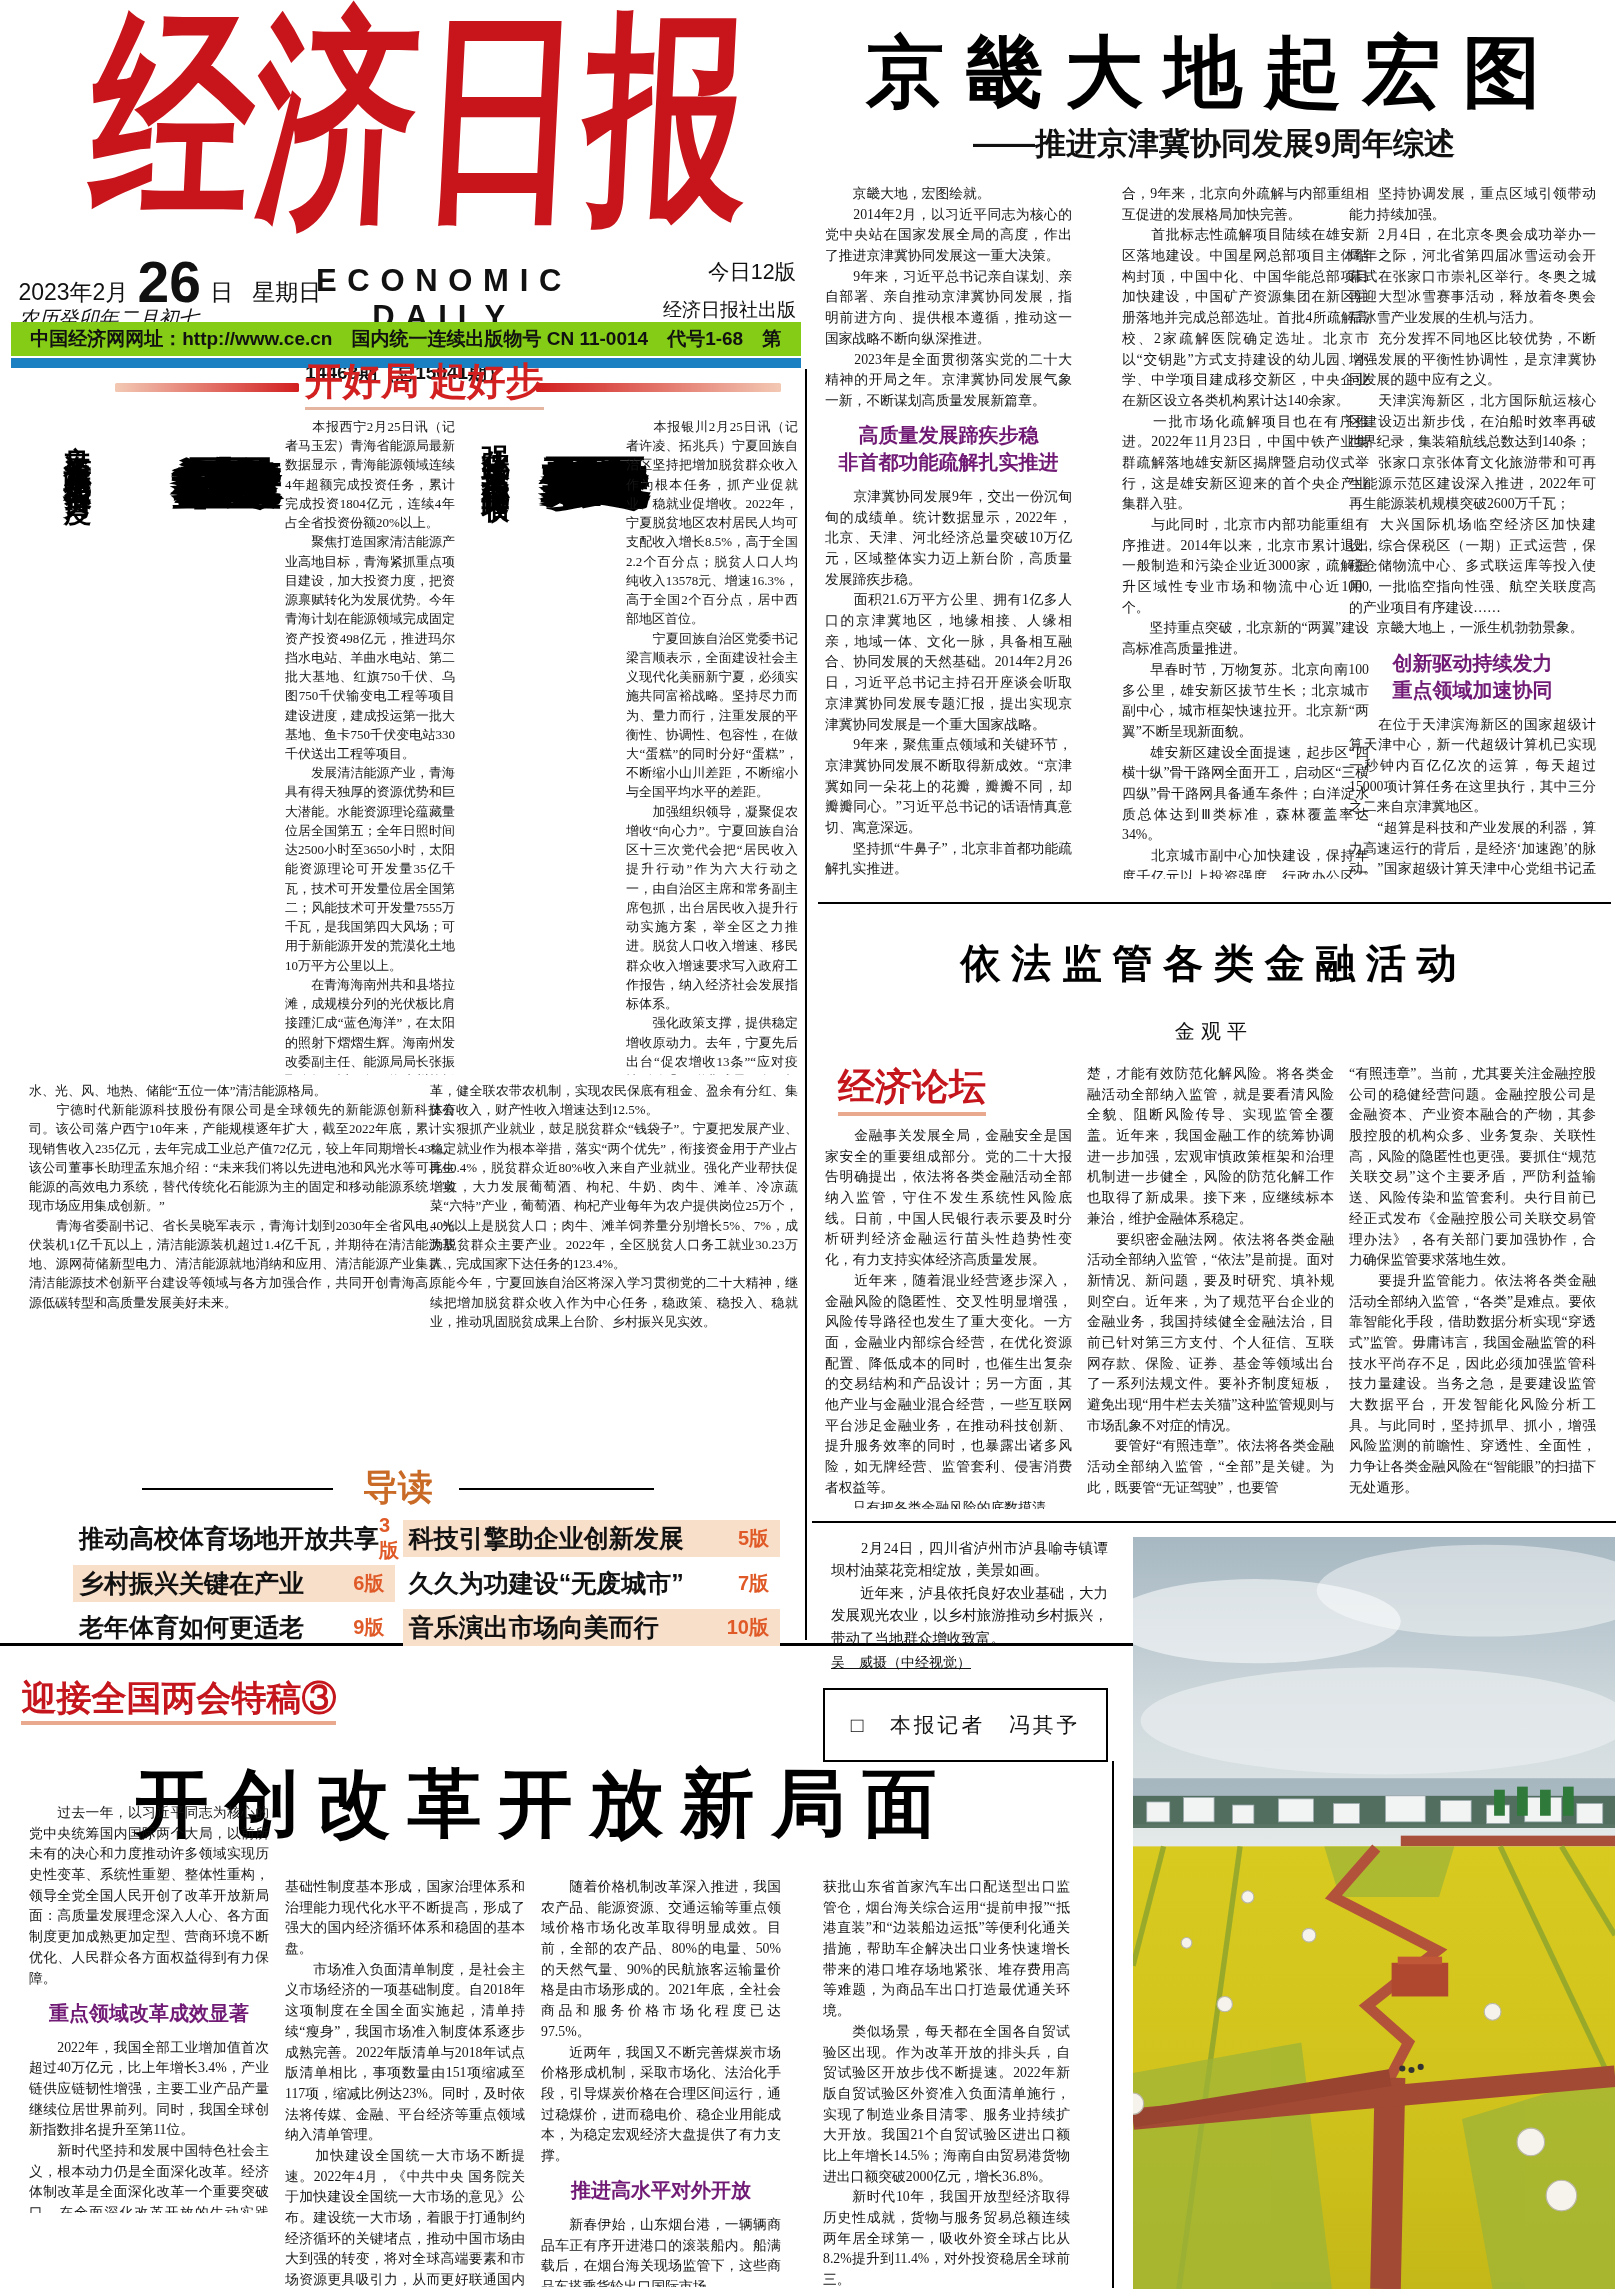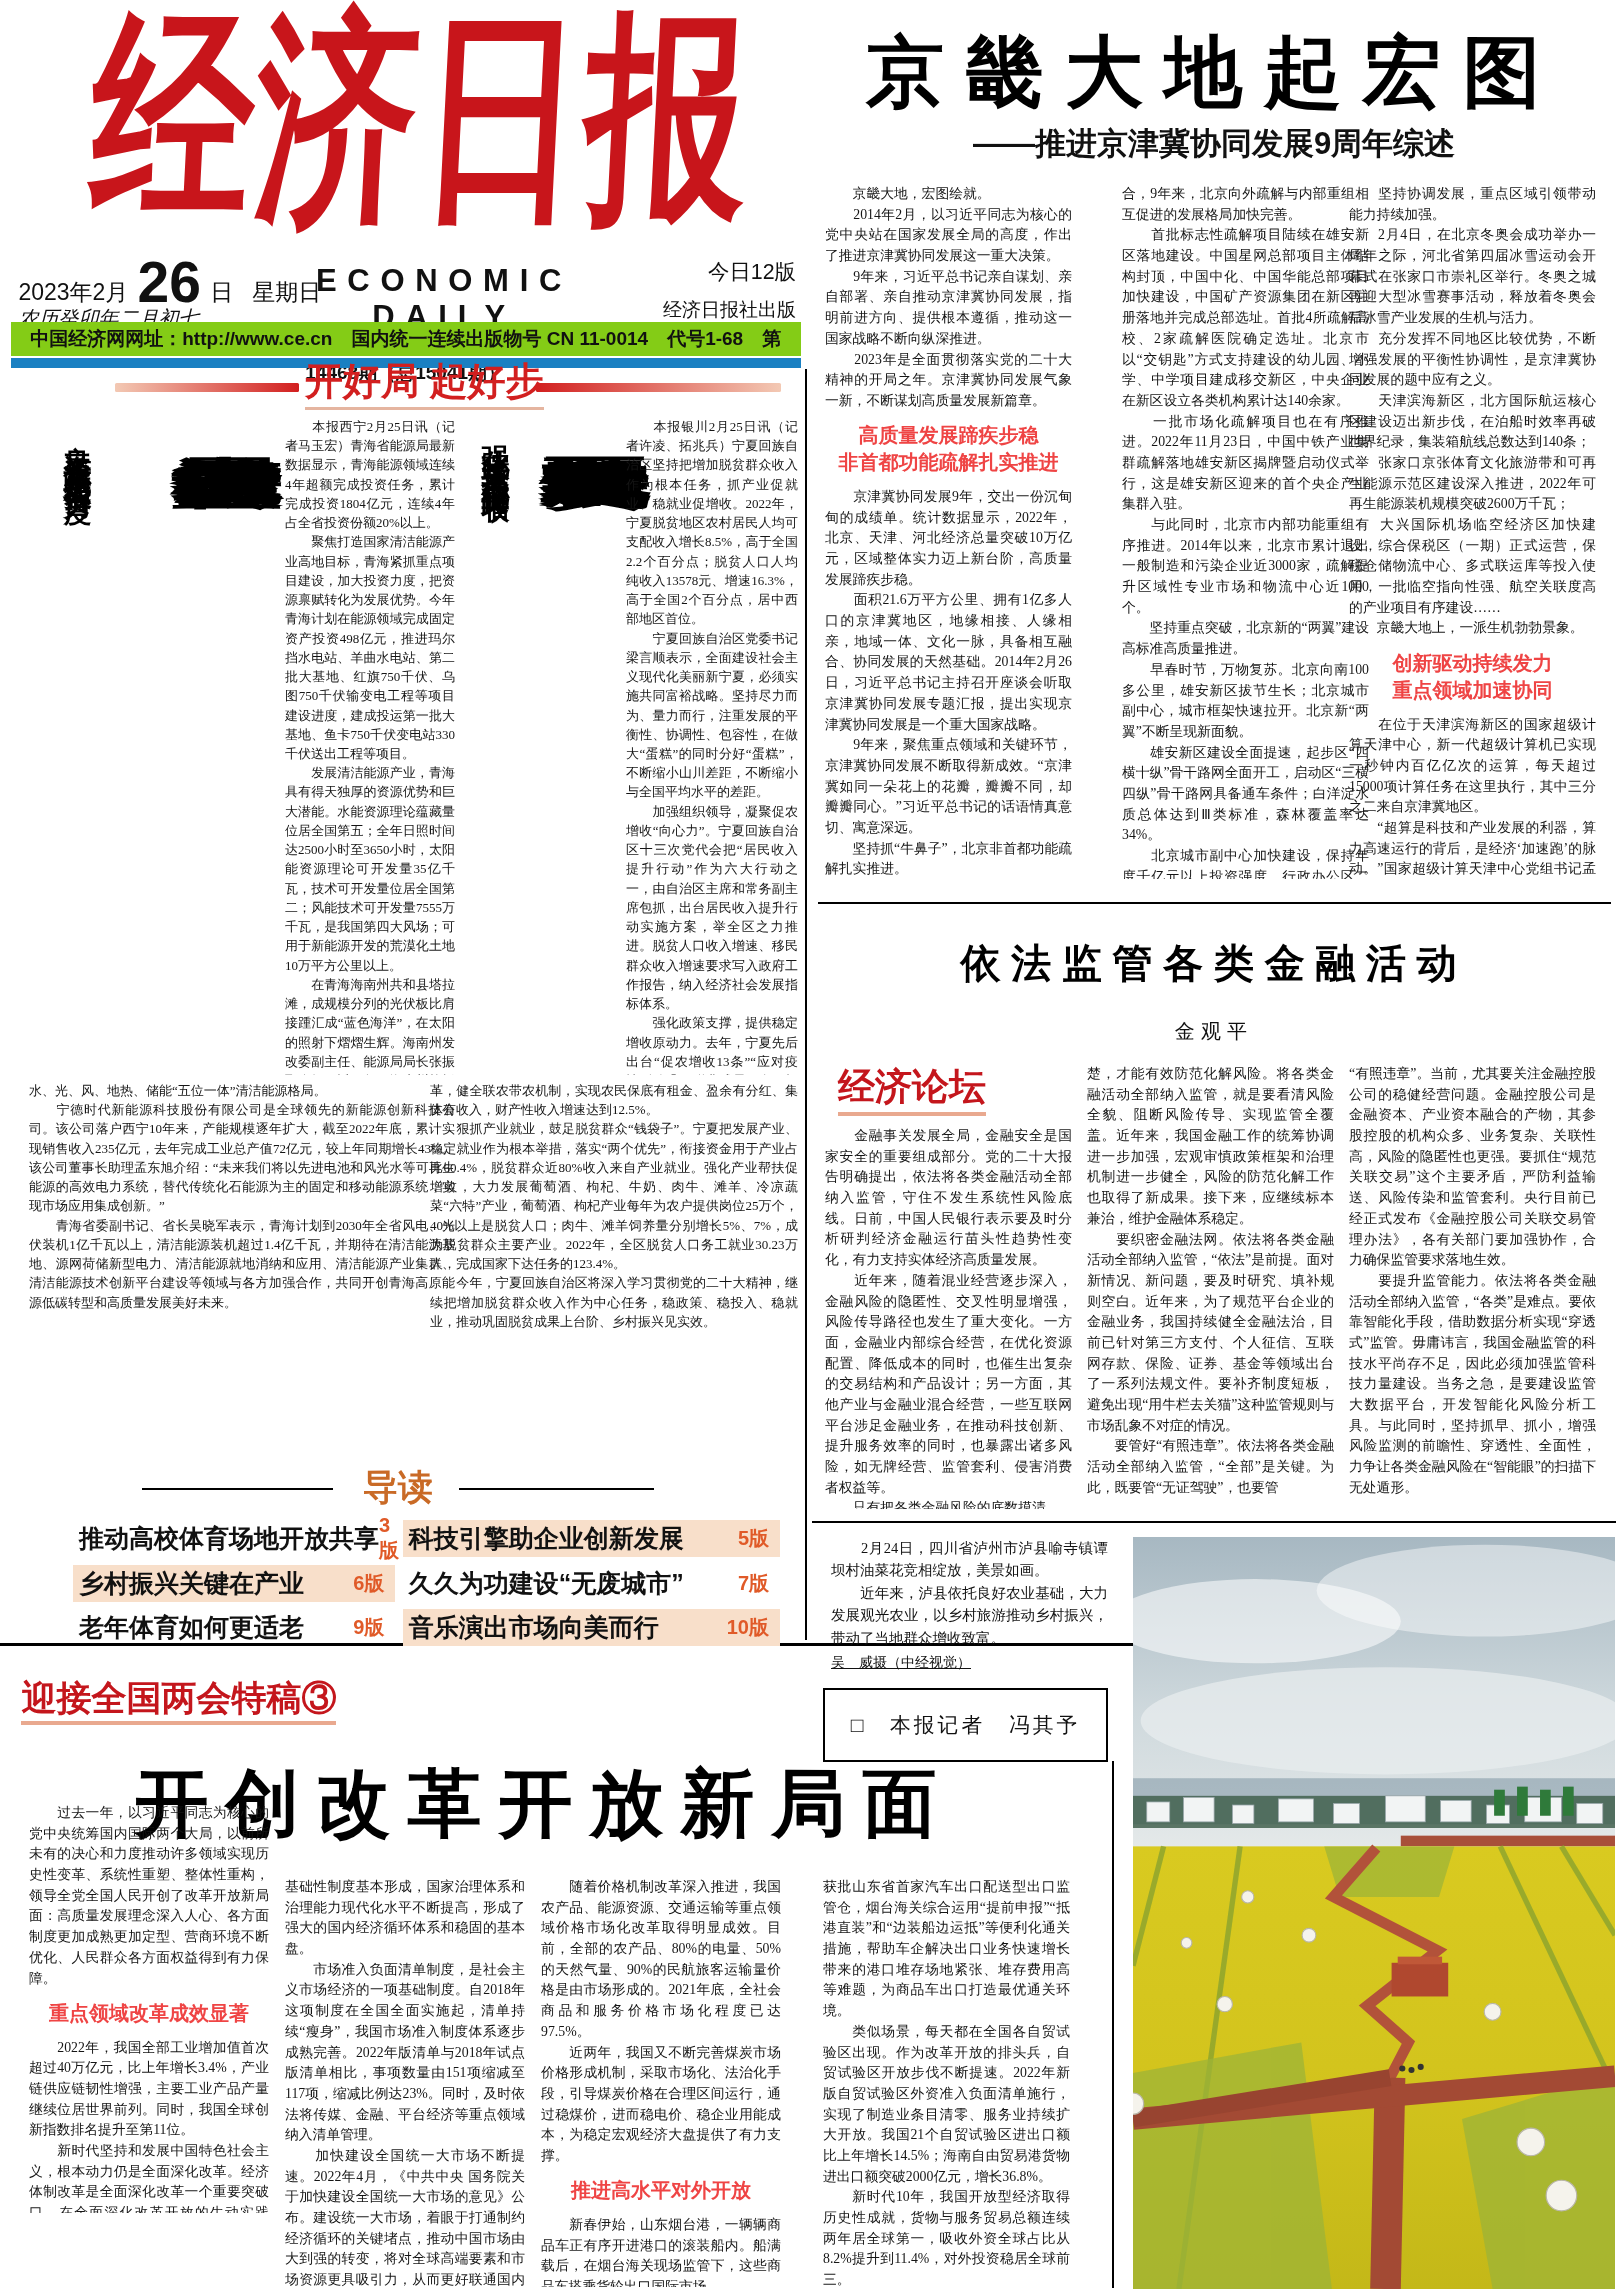--- a/index.html
+++ b/index.html
@@ -11,21 +11,21 @@
   }
   .abs { position:absolute; }
   .body-text {
     font-size:13.8px; line-height:1.5; text-align:justify;
     white-space:pre-line; overflow:hidden; color:#151515;
   }
   .body-text-sm { font-size:13px; line-height:1.48; }
   .col-sub {
     font-family:"Liberation Sans", sans-serif; font-weight:bold;
     font-size:20px; line-height:1.35; text-align:center; white-space:pre-line;
-    margin:10.7px 0; color:#ef4444;
+    margin:10.7px 0; color:#701a75;
   }
   .rule { background:#000; }
   
   #brand {
     font-size:224px; font-weight:bold; color:#c8151b; line-height:1.02;
     transform:scale(0.72,1) skewX(-4deg); transform-origin:left top;
     white-space:nowrap; letter-spacing:4.6px;
   }
   .date-small { font-size:23px; font-family:"Liberation Sans", sans-serif; }
   .date-big { font-size:57px; font-weight:bold; font-family:"Liberation Sans", sans-serif; line-height:0.9; }

